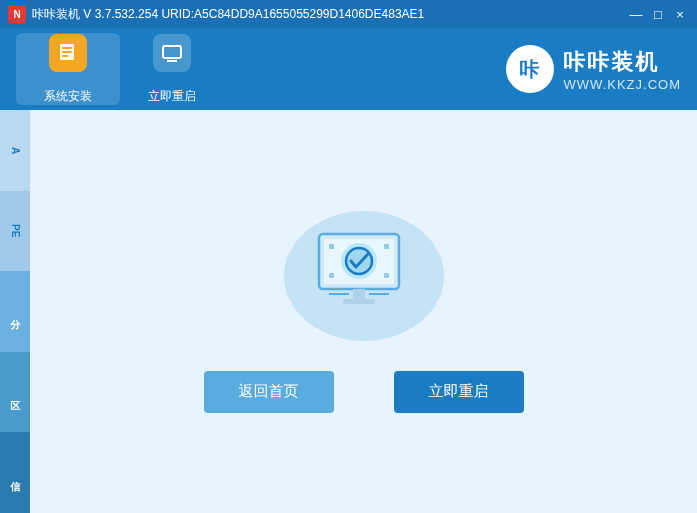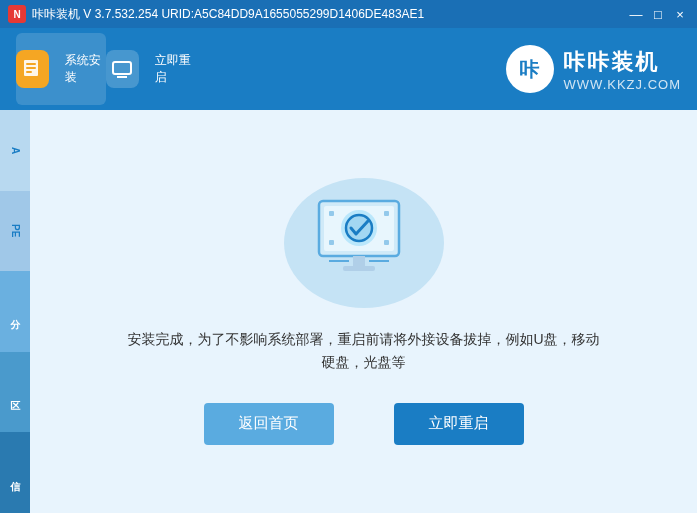--- a/index.html
+++ b/index.html
@@ -76,24 +76,24 @@
       padding: 0 16px;
       gap: 0;
     }
     .nav-tabs {
       display: flex;
       gap: 0;
       flex: 1;
     }
     .nav-tab {
       display: flex;
-      flex-direction: row;
-      align-items: center;
-      justify-content: center;
-      width: 90px;
+      flex-direction: column;
+      align-items: center;
+      justify-content: center;
+      width: 104px;
       height: 72px;
       cursor: pointer;
       border-radius: 6px;
       gap: 16px;
       color: rgba(255,255,255,0.85);
     }
     .nav-tab.active {
       background: rgba(255,255,255,0.15);
       color: white;
     }
@@ -356,21 +356,20 @@
 
             <rect x="44" y="63" width="12" height="10" fill="#b0cfe8"></rect>
             <rect x="34" y="73" width="32" height="5" rx="2" fill="#b0cfe8"></rect>
 
             <line x1="20" y1="68" x2="40" y2="68" stroke="#5aabe0" stroke-width="2"></line>
             <line x1="60" y1="68" x2="80" y2="68" stroke="#5aabe0" stroke-width="2"></line>
           </svg>
         </div>
       </div>
 
-      <p class="message-text">安装完成，为了不影响系统部署，重启前请将外接设备拔掉，例如U盘，移动硬盘，光盘等</p>
 
       <div class="action-buttons">
         <button class="action-btn btn-return">返回首页</button>
         <button class="action-btn btn-restart">立即重启</button>
       </div>
     </div>
   </div>
 </div>
 
 </body></html>

